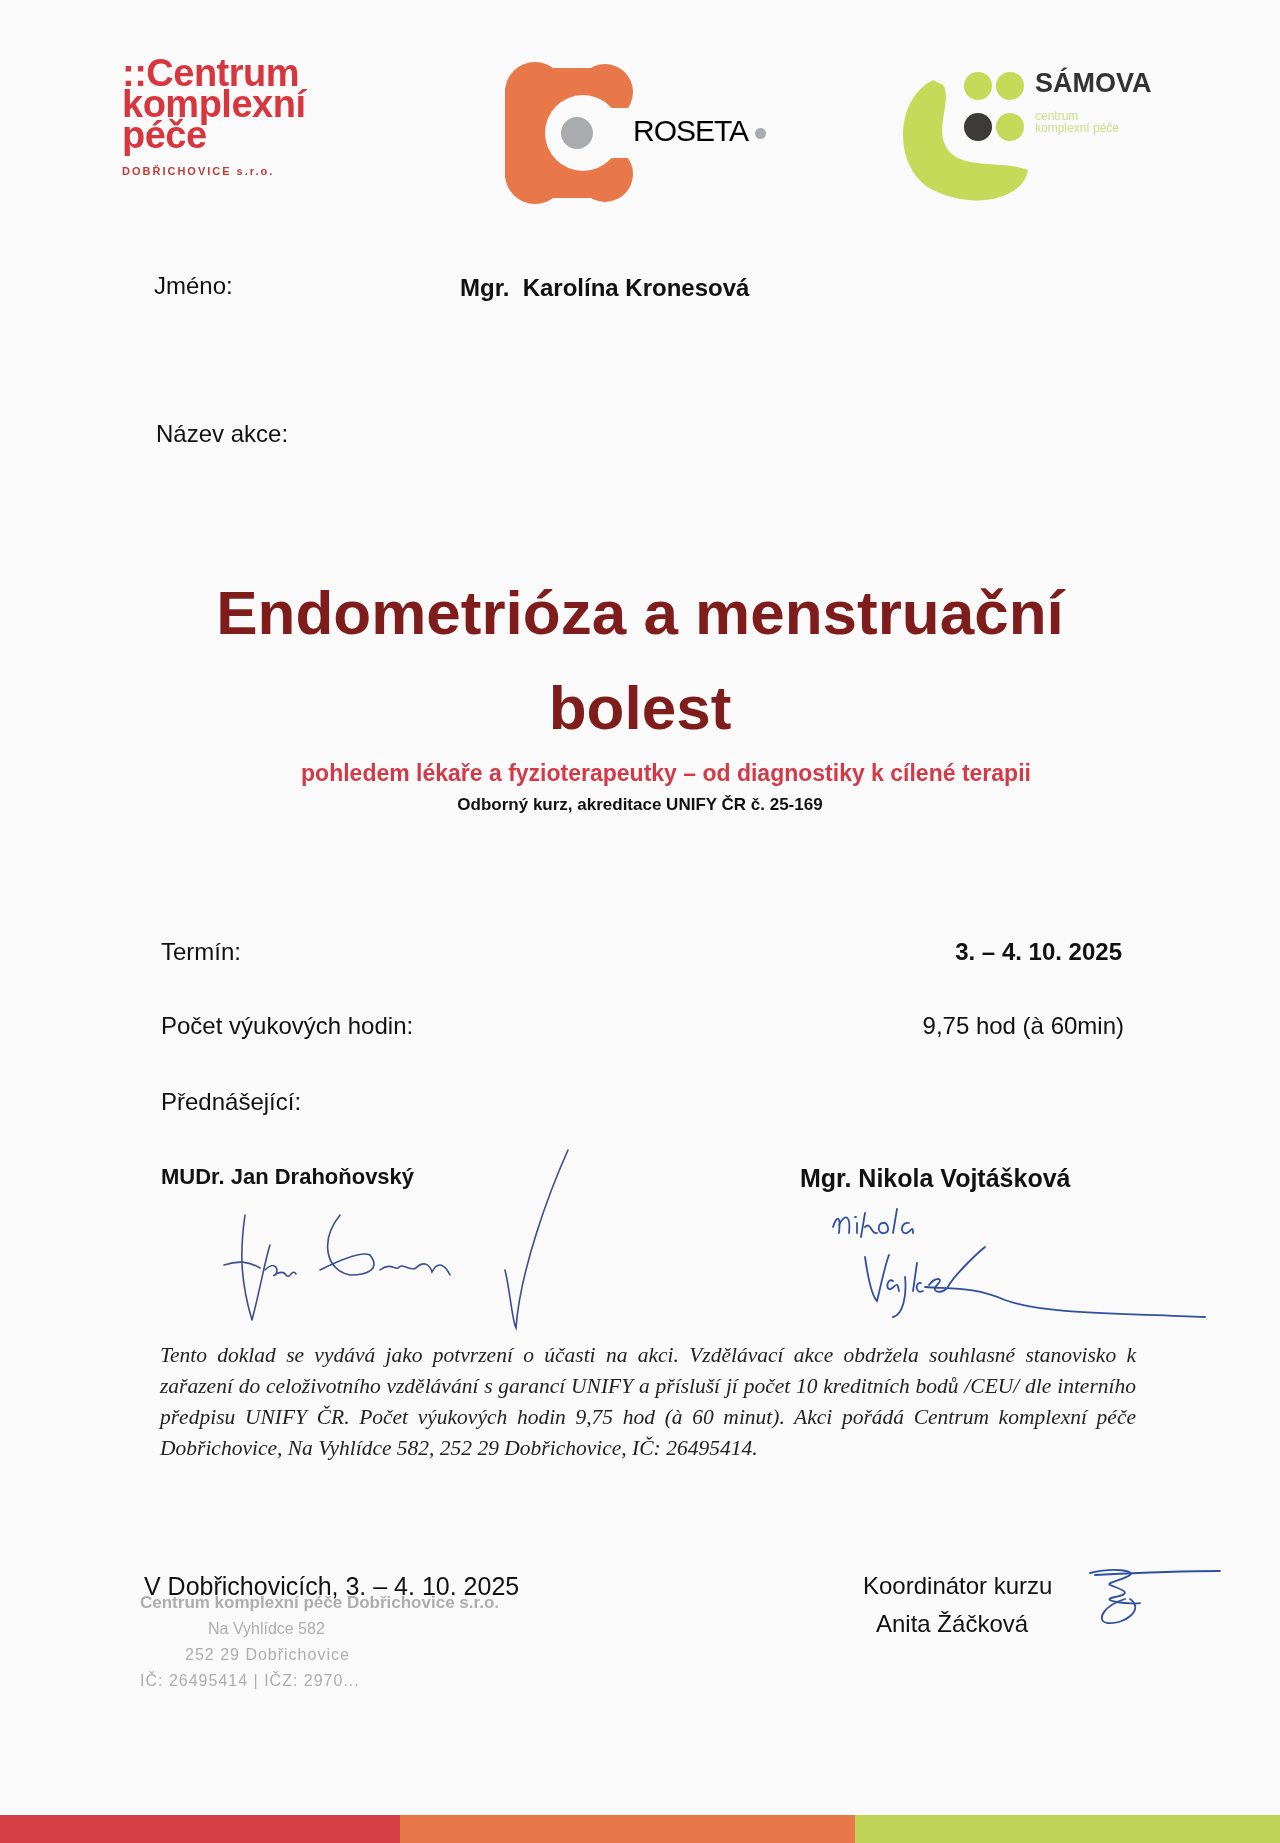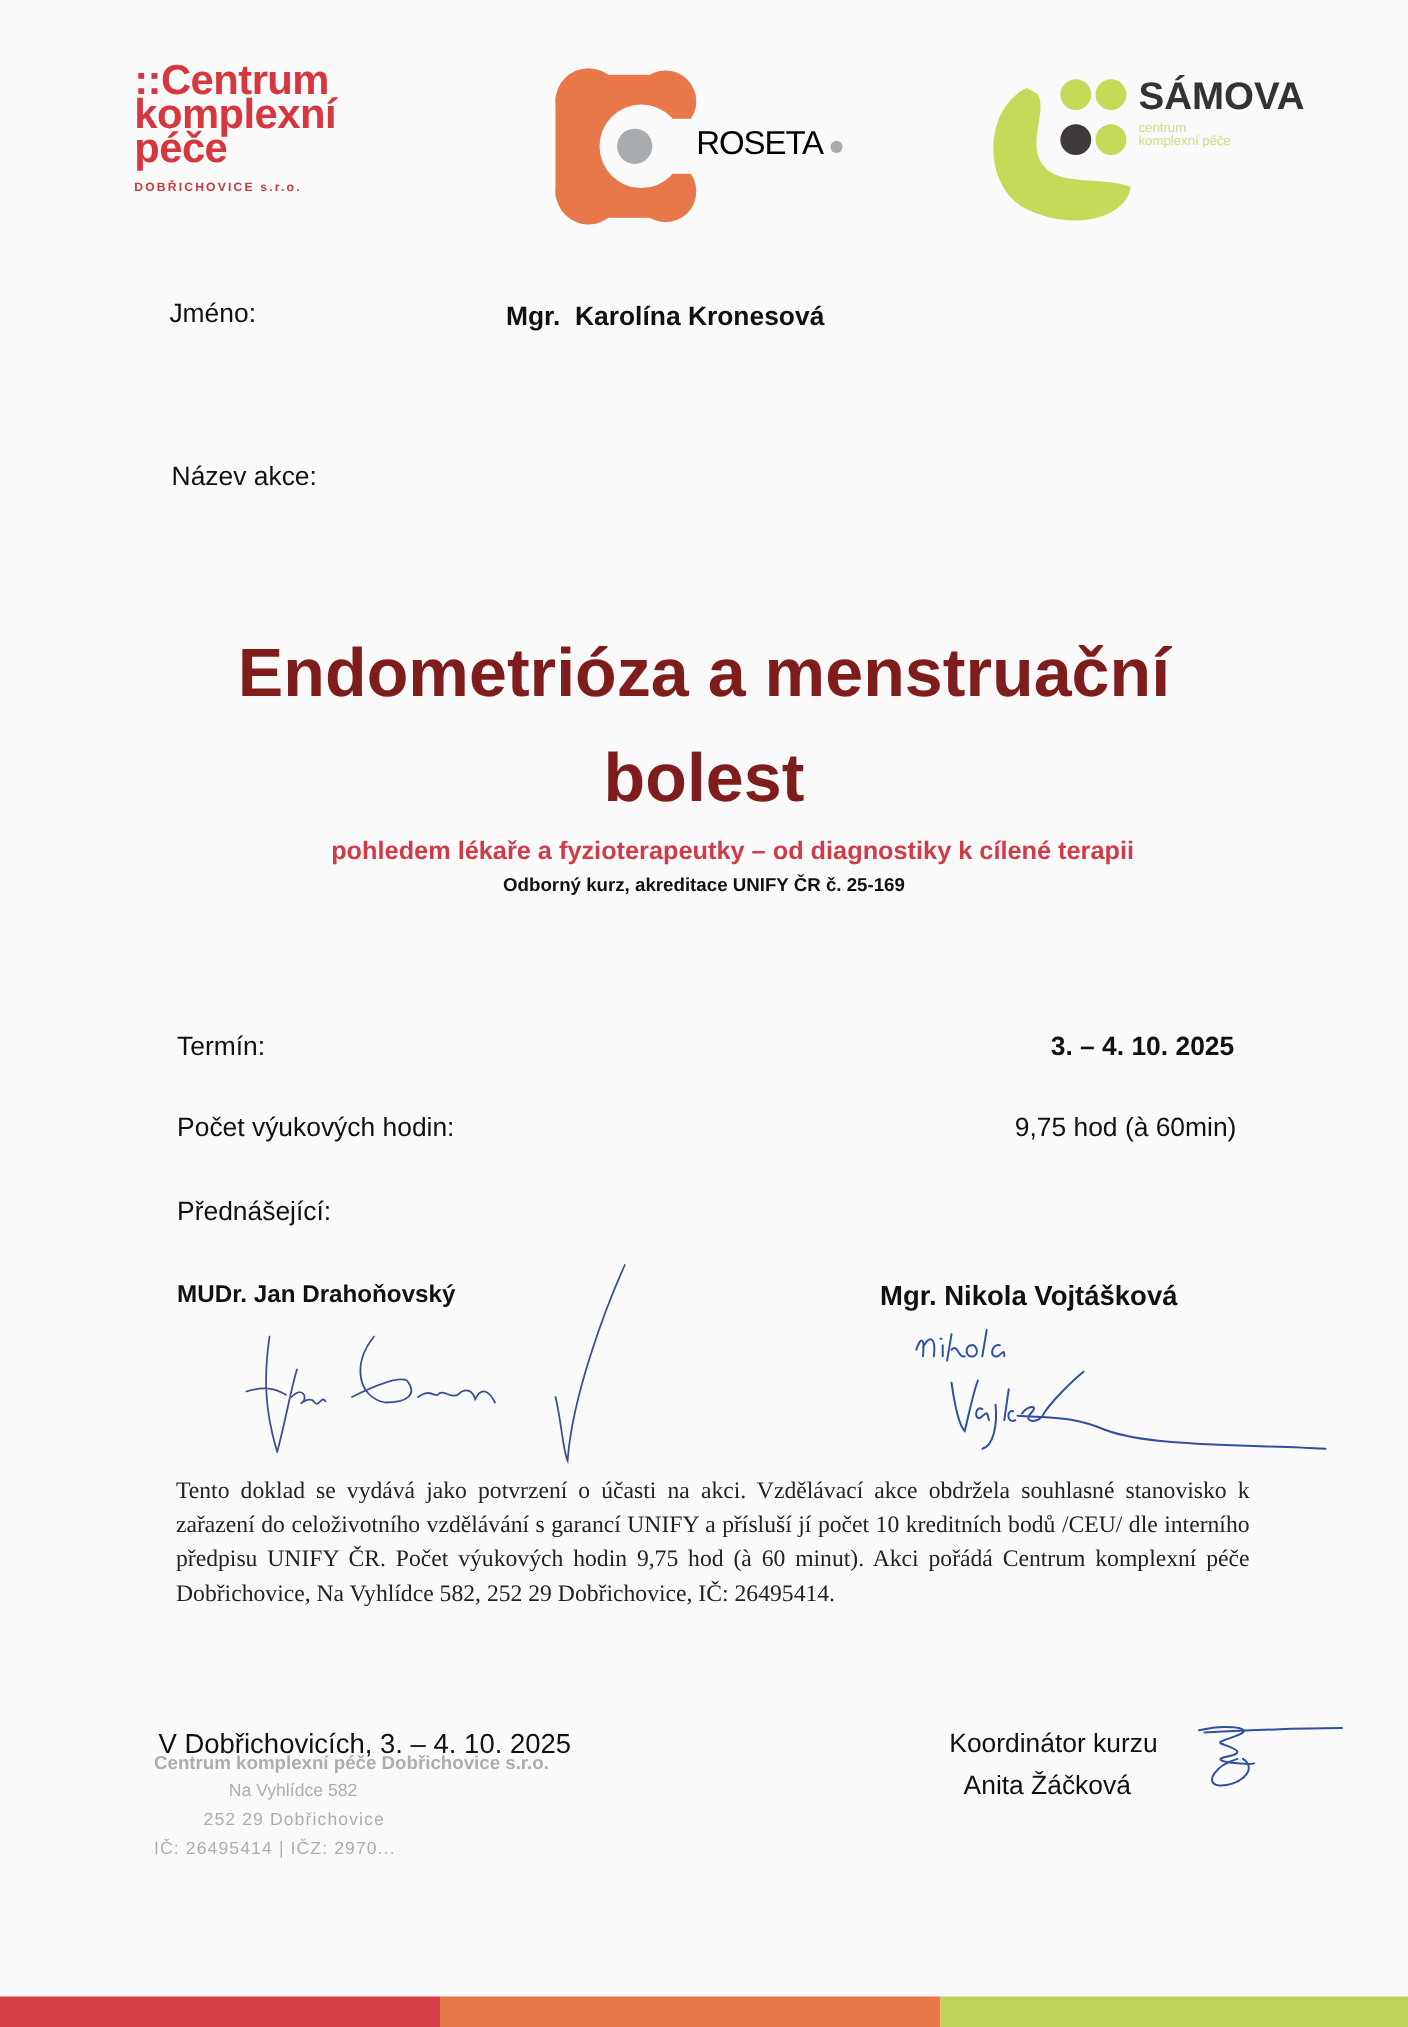--- a/index.html
+++ b/index.html
@@ -10,32 +10,32 @@
     color: #111;
   }
   .abs { position: absolute; }
   
   .logo-ckp { left: 122px; top: 58px; width: 240px; }
   .logo-ckp .ln { color: #d8363e; font-weight: bold; font-size: 38px; line-height: 31px; letter-spacing: -0.5px; }
   .logo-ckp .sub { color: #c33a3a; font-size: 11px; letter-spacing: 2px; margin-top: 14px; font-weight: bold; }
   .logo-roseta { left: 505px; top: 58px; width: 280px; height: 150px; }
   .roseta-text { position: absolute; left: 128px; top: 56px; color: #000000; font-size: 30px; letter-spacing: -1px; }
   .logo-samova { left: 893px; top: 60px; width: 300px; height: 150px; }
-  .samova-title { position: absolute; left: 142px; top: 8px; font-weight: bold; font-size: 35px; color: #333; }
+  .samova-title { position: absolute; left: 142px; top: 8px; font-weight: bold; font-size: 27px; color: #333; }
   .samova-sub { position: absolute; left: 142px; top: 50px; font-size: 12px; line-height: 12px; color: #c9e08a; }
   
   .label { font-size: 24px; }
   .val-bold { font-size: 24px; font-weight: bold; }
   .title-main { left: 0; width: 1280px; text-align: center; color: #7f1d1d; font-weight: bold; font-size: 62px; line-height: 96px; }
   .subtitle { left: 0; width: 1280px; text-align: center; color: #d23a48; font-weight: bold; font-size: 23px; padding-left: 26px; }
   .accred { left: 0; width: 1280px; text-align: center; font-weight: bold; font-size: 17px; }
   .right { text-align: right; }
   .statement {
     left: 160px; top: 1340px; width: 976px;
-    font-family: "Liberation Serif", "DejaVu Serif", serif; 
+    font-family: "Liberation Serif", "DejaVu Serif", serif; font-style: italic;
     font-size: 21.5px; line-height: 31px; text-align: justify; color: #222;
   }
   .stamp {
     left: 140px; top: 1590px; width: 300px; color: #9a9a9a;
     font-size: 16px; line-height: 26px; opacity: 0.8;
   }
   .stamp div { white-space: nowrap; }
   .bar { position: absolute; top: 1815px; height: 28px; }
   .bar.red { left: 0; width: 400px; background: #d63e45; }
   .bar.orange { left: 400px; width: 455px; background: #e8774a; }

